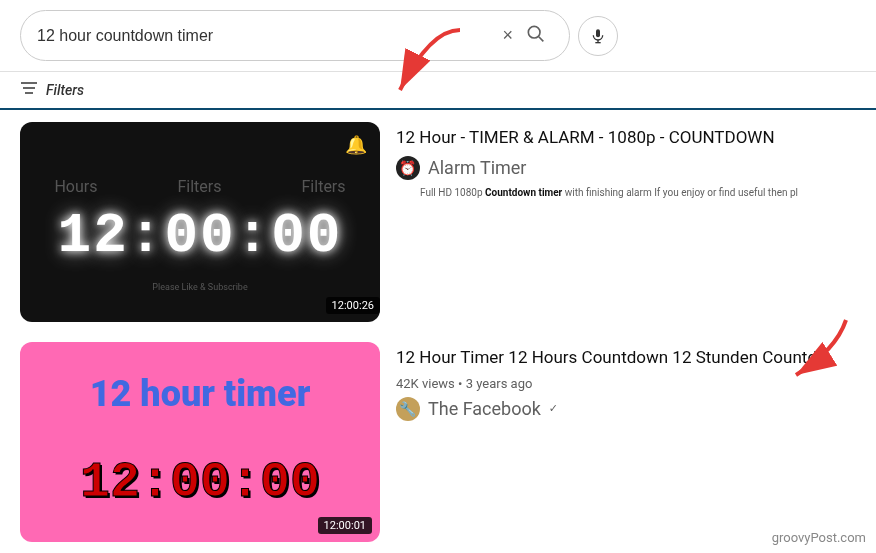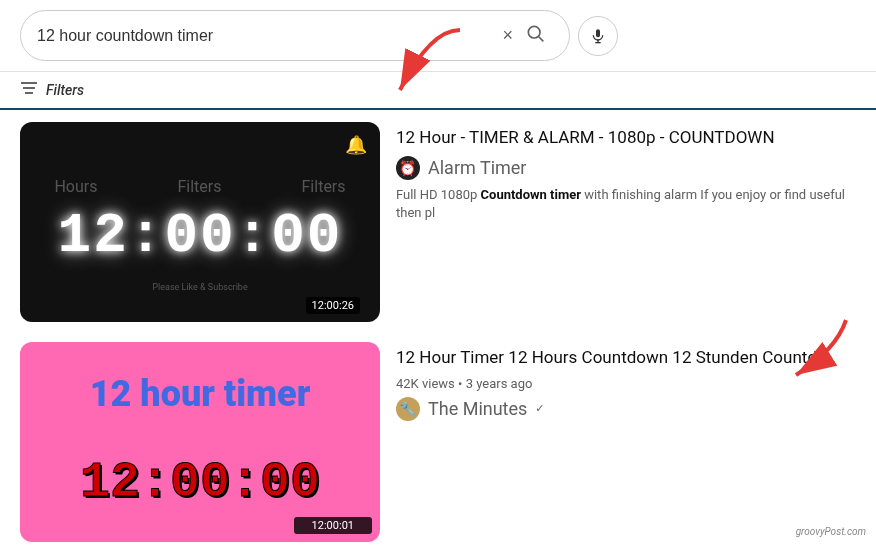--- a/index.html
+++ b/index.html
@@ -141,21 +141,21 @@
       font-family: 'Courier New', monospace;
       font-size: 56px;
       font-weight: bold;
       color: #fff;
       letter-spacing: 2px;
       text-shadow: 0 0 10px #fff, 0 0 20px #aaa;
     }
     .thumb-1-duration {
       position: absolute;
       bottom: 8px;
-      right: 20px;
+      right: 0;
       background: rgba(0,0,0,0.8);
       color: #fff;
       font-size: 11px;
       padding: 2px 6px;
       border-radius: 3px;
     }
     .thumb-1-bell {
       position: absolute;
       top: 12px;
       right: 12px;
@@ -197,21 +197,21 @@
       font-family: 'Courier New', monospace;
       -webkit-text-stroke: 1px #000;
     }
     .thumb-2-duration {
       position: absolute;
       bottom: 8px;
       right: 8px;
       background: rgba(0,0,0,0.8);
       color: #fff;
       font-size: 11px;
-      padding: 2px 18px;
+      padding: 2px 6px;
       border-radius: 3px;
     }
 
     
     .video-meta {
       flex: 1;
       display: flex;
       flex-direction: column;
       gap: 6px;
       padding-top: 4px;
@@ -254,46 +254,46 @@
     }
     .channel-name {
       font-size: 18px;
       color: #606060;
     }
     .verified-icon {
       font-size: 11px;
       color: #606060;
     }
     .video-description {
-      font-size: 13px;
+      font-size: 10px;
       color: #606060;
       line-height: 1.4;
+      margin-left: 24px;
     }
     .description-bold {
       font-weight: 700;
       color: #0f0f0f;
     }
 
     
     .red-arrow-2 {
       position: absolute;
       right: 20px;
       top: 310px;
       pointer-events: none;
       z-index: 100;
     }
 
     
     .watermark {
       position: absolute;
-      bottom: 16px;
+      bottom: 8px;
       right: 10px;
-      font-size: 10px;
+      font-size: 13px;
       color: #888;
-      font-style: italic;
     }
 
     
     .arrow-svg {
       width: 110px;
       height: 90px;
     }
     .arrow-svg-2 {
       width: 90px;
       height: 80px;
@@ -379,21 +379,21 @@
       <div class="thumb-2-time">12:00:00</div>
       <div class="thumb-2-duration">12:00:01</div>
     </div>
     <div class="video-meta">
       <div class="video-title">12 Hour Timer 12 Hours Countdown 12 Stunden Countdo</div>
       <div class="video-stats">42K views • 3 years ago</div>
       <div class="channel-row">
         <div class="channel-avatar channel-avatar-handyman">
           <span style="font-size:14px;">🔧</span>
         </div>
-        <span class="channel-name">The Minutes</span>
+        <span class="channel-name">The Facebook</span>
         <span class="verified-icon">✓</span>
       </div>
     </div>
   </div>
 
 </div>
 
 <div class="red-arrow-2">
   <svg class="arrow-svg-2" viewBox="0 0 90 80">
     <defs>

